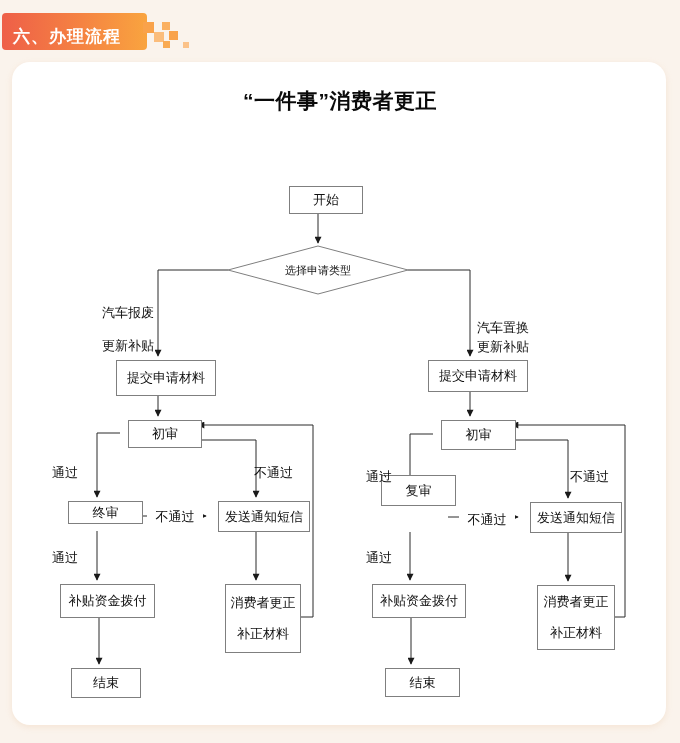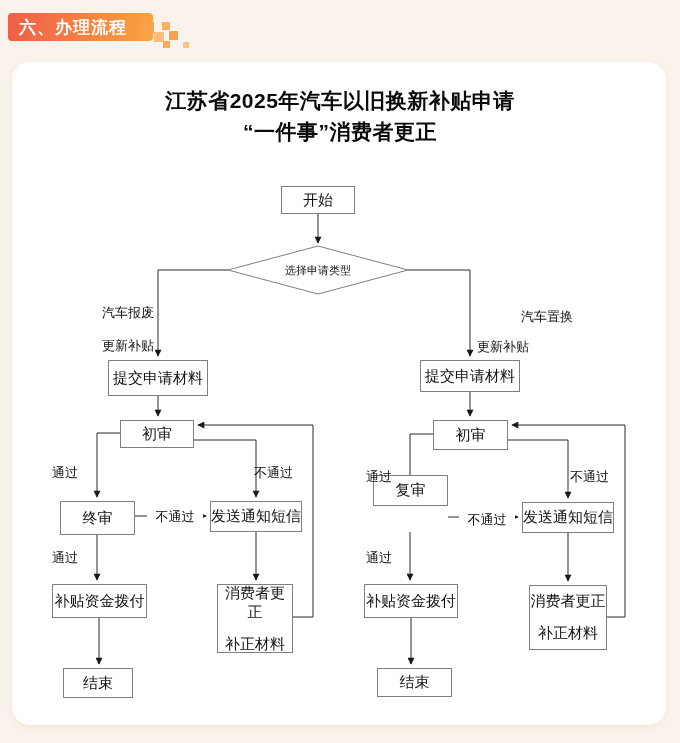--- a/index.html
+++ b/index.html
@@ -8,23 +8,23 @@
     background:#faf3ec;
   }
   .page {
     position:relative;
     width:680px; height:743px;
     background:#faf3ec;
     overflow:hidden;
   }
   
   .badge {
-    position:absolute; left:8px; top:13px;
+    position:absolute; left:2px; top:13px;
     height:28px; min-width:120px;
-    padding:0 14px 0 11px;
+    padding:9px 14px 0 11px;
     display:flex; align-items:center;
     background:linear-gradient(90deg,#ee5f48 0%, #f58342 55%, #f9a43f 100%);
     border-radius:4px;
     color:#ffffff; font-size:17px; font-weight:bold;
     letter-spacing:1px;
   }
   .px { position:absolute; background:#f9a24a; }
   .px.p1 { left:143px; top:22px; width:11px; height:11px; }
   .px.p2 { left:154px; top:32px; width:10px; height:10px; background:#fbbd7c; }
   .px.p3 { left:162px; top:22px; width:8px;  height:8px;  background:#fab061; }
@@ -44,54 +44,55 @@
     text-align:center;
     font-size:21px; line-height:31px; font-weight:bold; color:#0a0a0a;
     letter-spacing:0.5px;
   }
   
   svg.flow { position:absolute; left:0; top:0; width:680px; height:743px; }
   .node {
     position:absolute; box-sizing:border-box;
     background:#ffffff; border:1px solid #7f7f7f;
     display:flex; align-items:center; justify-content:center;
-    font-size:15px; color:#111111; text-align:center;
+    font-size:13px; color:#111111; text-align:center;
     z-index:3;
+    margin-left:8px;
   }
   .node.multiline { flex-direction:column; justify-content:center; gap:13px; }
   .flabel {
     position:absolute; font-size:13px; color:#111111; z-index:4;
     white-space:nowrap;
   }
   .flabel.onLine { background:#ffffff; padding:0 2px; text-align:center; }
   .flabel.alignR { }
   .decision-label {
     position:absolute; left:258px; top:263px; width:120px;
     text-align:center; font-size:11px; color:#111111; z-index:3;
   }
   
   .n-start     { left:281px; top:186px; width:74px;  height:28px; }
   .n-submit-l  { left:108px; top:360px; width:100px; height:36px; }
   .n-submit-r  { left:420px; top:360px; width:100px; height:32px; }
   .n-review1-l { left:120px; top:420px; width:74px;  height:28px; }
   .n-review1-r { left:433px; top:420px; width:75px;  height:30px; }
-  .n-final-l   { left:60px;  top:501px; width:75px;  height:34px; }
+  .n-final-l   { left:60px;  top:501px; width:75px;  height:23px; }
   .n-review2-r { left:373px; top:475px; width:75px;  height:31px; }
   .n-sms-l     { left:210px; top:501px; width:92px;  height:31px; }
   .n-sms-r     { left:522px; top:502px; width:92px;  height:31px; }
   .n-funds-l   { left:52px;  top:584px; width:95px;  height:34px; }
   .n-funds-r   { left:364px; top:584px; width:94px;  height:34px; }
   .n-correct-l { left:217px; top:584px; width:76px;  height:69px; }
   .n-correct-r { left:529px; top:585px; width:78px;  height:65px; }
   .n-end-l     { left:63px;  top:668px; width:70px;  height:30px; }
   .n-end-r     { left:377px; top:668px; width:75px;  height:29px; }
   
   .bl-l1 { left:102px; top:304px; width:54px; }
   .bl-l2 { left:102px; top:337px; width:54px; }
-  .br-r1 { left:477px; top:308px;margin-left:44px; }
+  .br-r1 { left:477px; top:319px; }
   .br-r2 { left:477px; top:338px; }
   
   .el-pass1-l { left:52px;  top:464px; width:42px; }
   .el-fail1-l { left:254px; top:464px; }
   .el-fail2-l { left:147px; top:508px; width:52px; }
   .el-pass2-l { left:52px;  top:549px; width:42px; }
   .el-pass1-r { left:366px; top:468px; width:42px; }
   .el-fail1-r { left:570px; top:468px; }
   .el-fail2-r { left:459px; top:511px; width:52px; }
   .el-pass2-r { left:366px; top:549px; width:42px; }
@@ -109,21 +110,20 @@
     <span class="px p2"></span>
     <span class="px p3"></span>
     <span class="px p4"></span>
     <span class="px p5"></span>
     <span class="px p6"></span>
   </div>
 
   <div class="card"></div>
 
   <div class="title">
-    <div>江苏省2025年汽车以旧换新补贴申请</div>
     <div>“一件事”消费者更正</div>
   </div>
 
   <svg class="flow" viewBox="0 0 680 743">
     <defs>
       <marker id="arr" viewBox="0 0 10 10" refX="9" refY="5" markerWidth="9" markerHeight="7" orient="auto-start-reverse">
         <path d="M0,0 L10,5 L0,10 z" fill="#1a1a1a"></path>
       </marker>
     </defs>
     <g fill="none" stroke="#2b2b2b" stroke-width="1">

